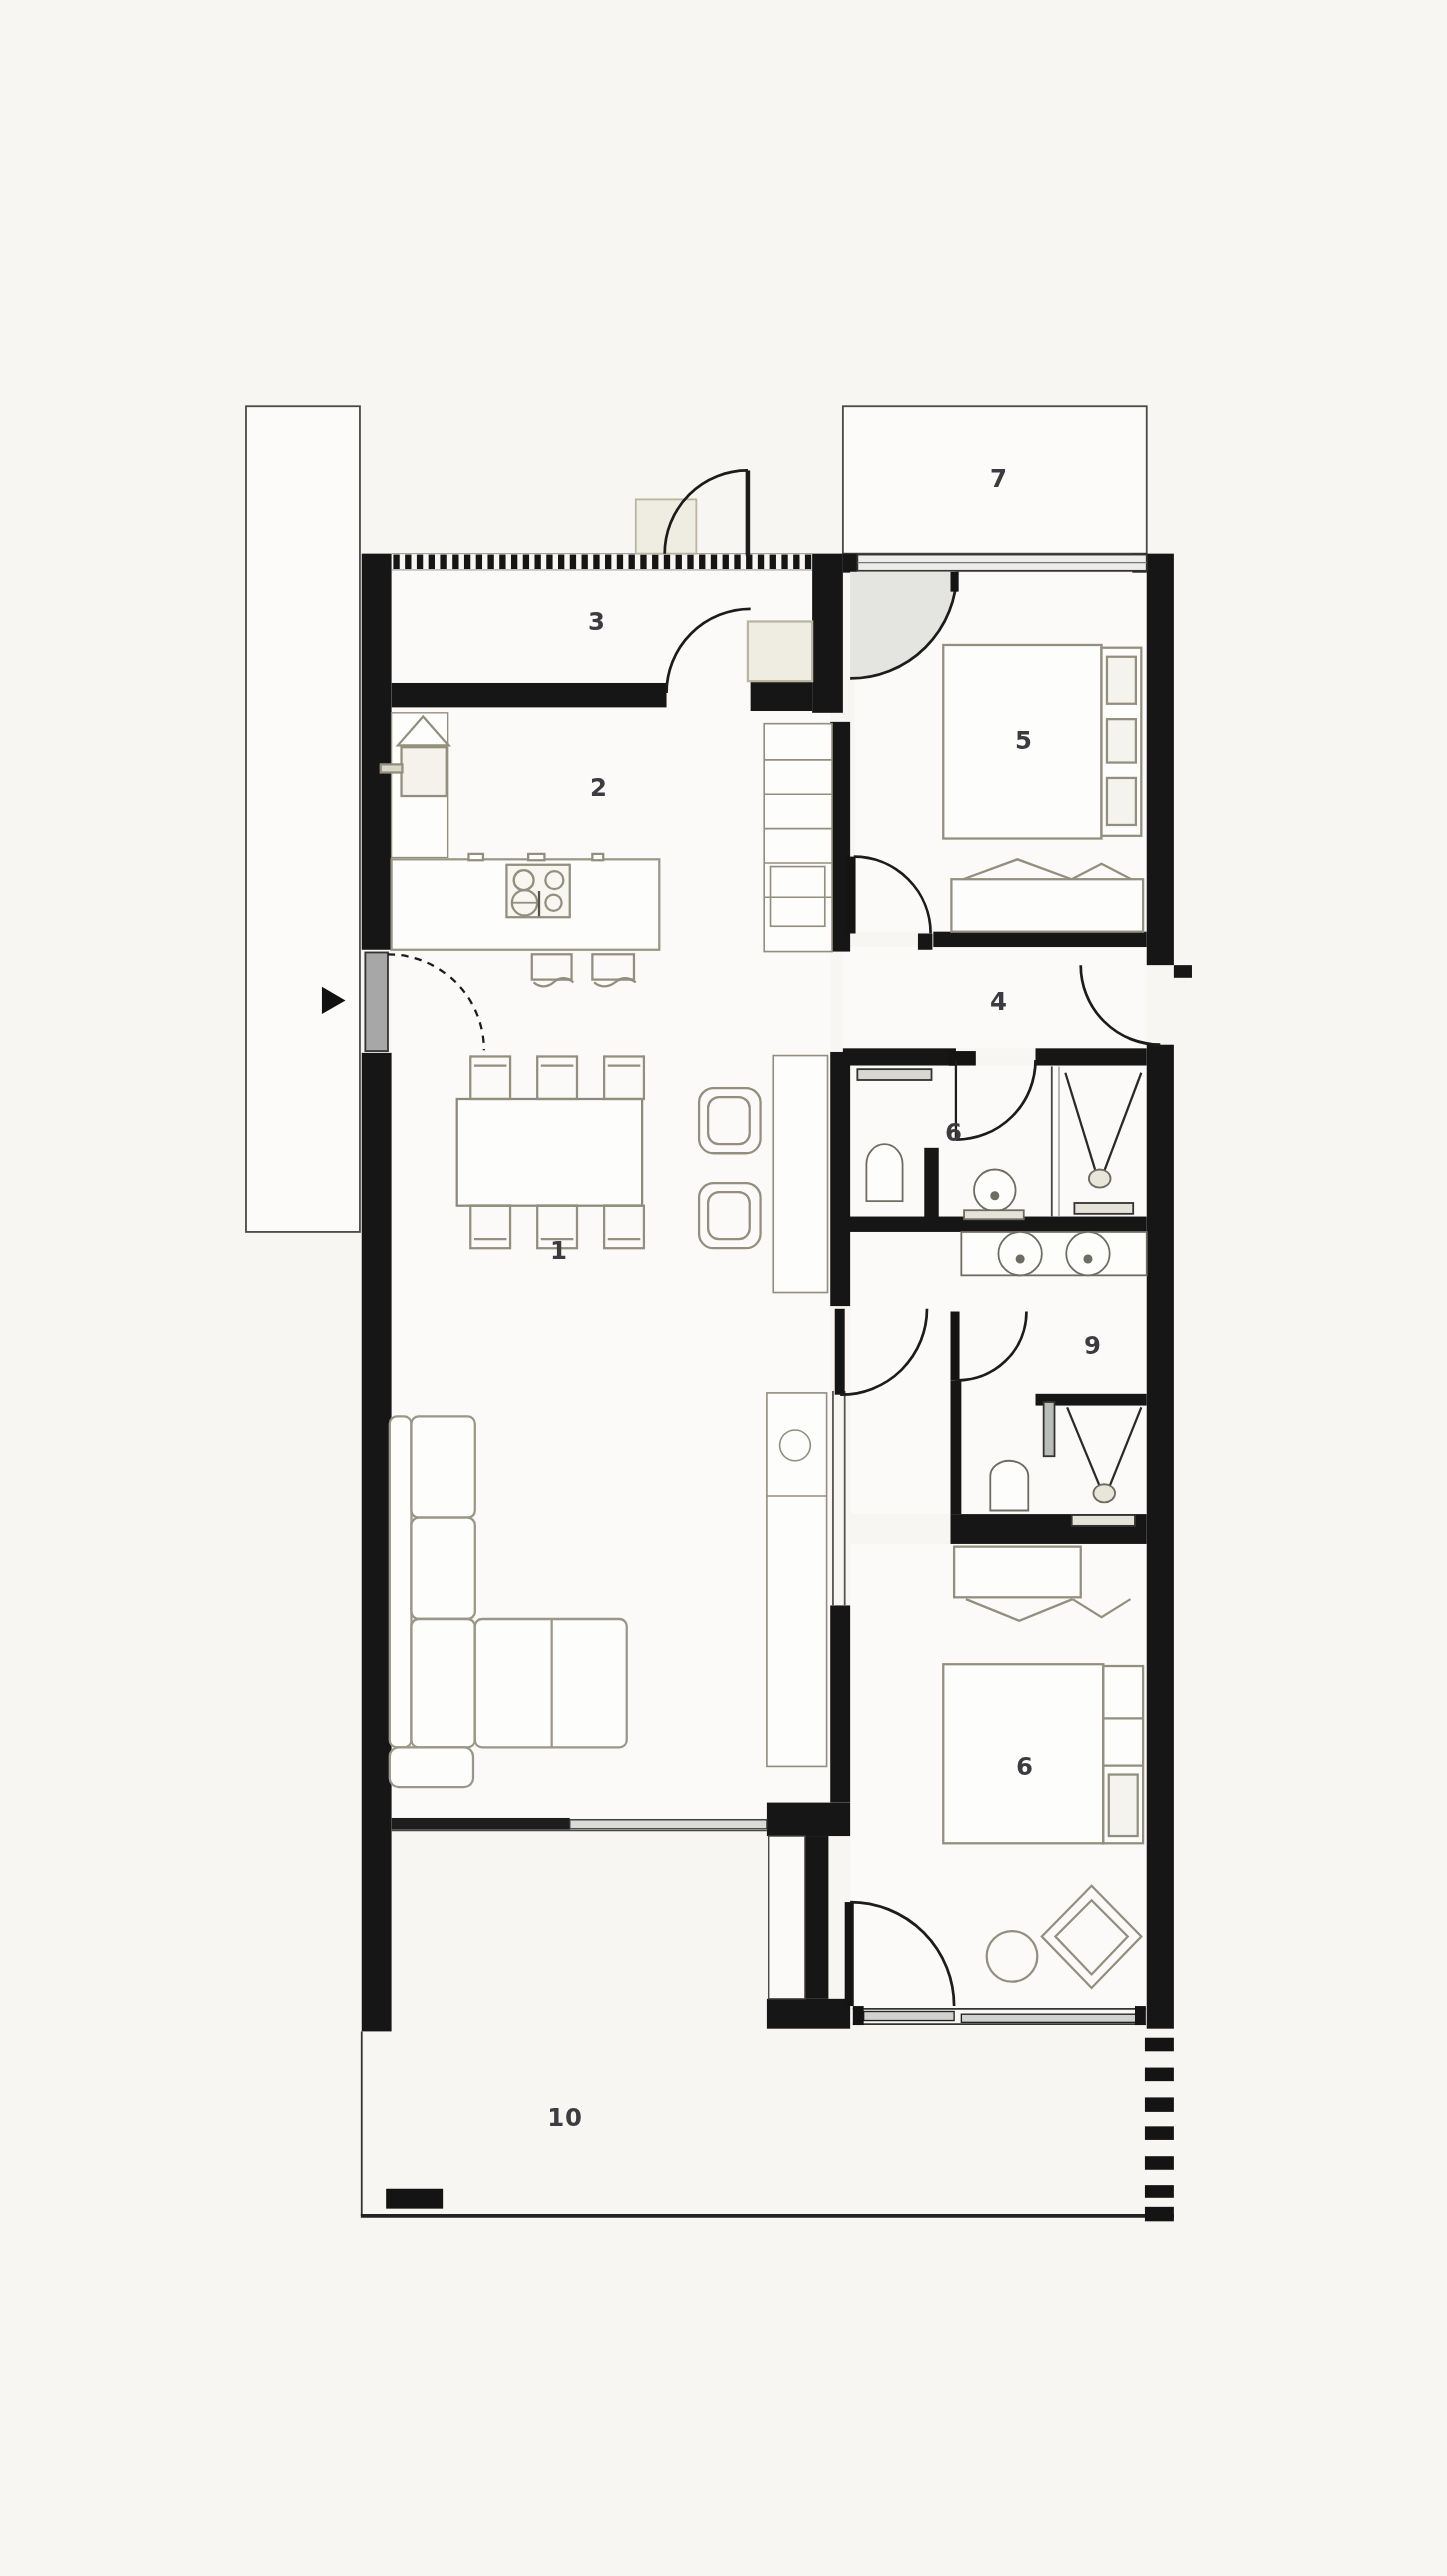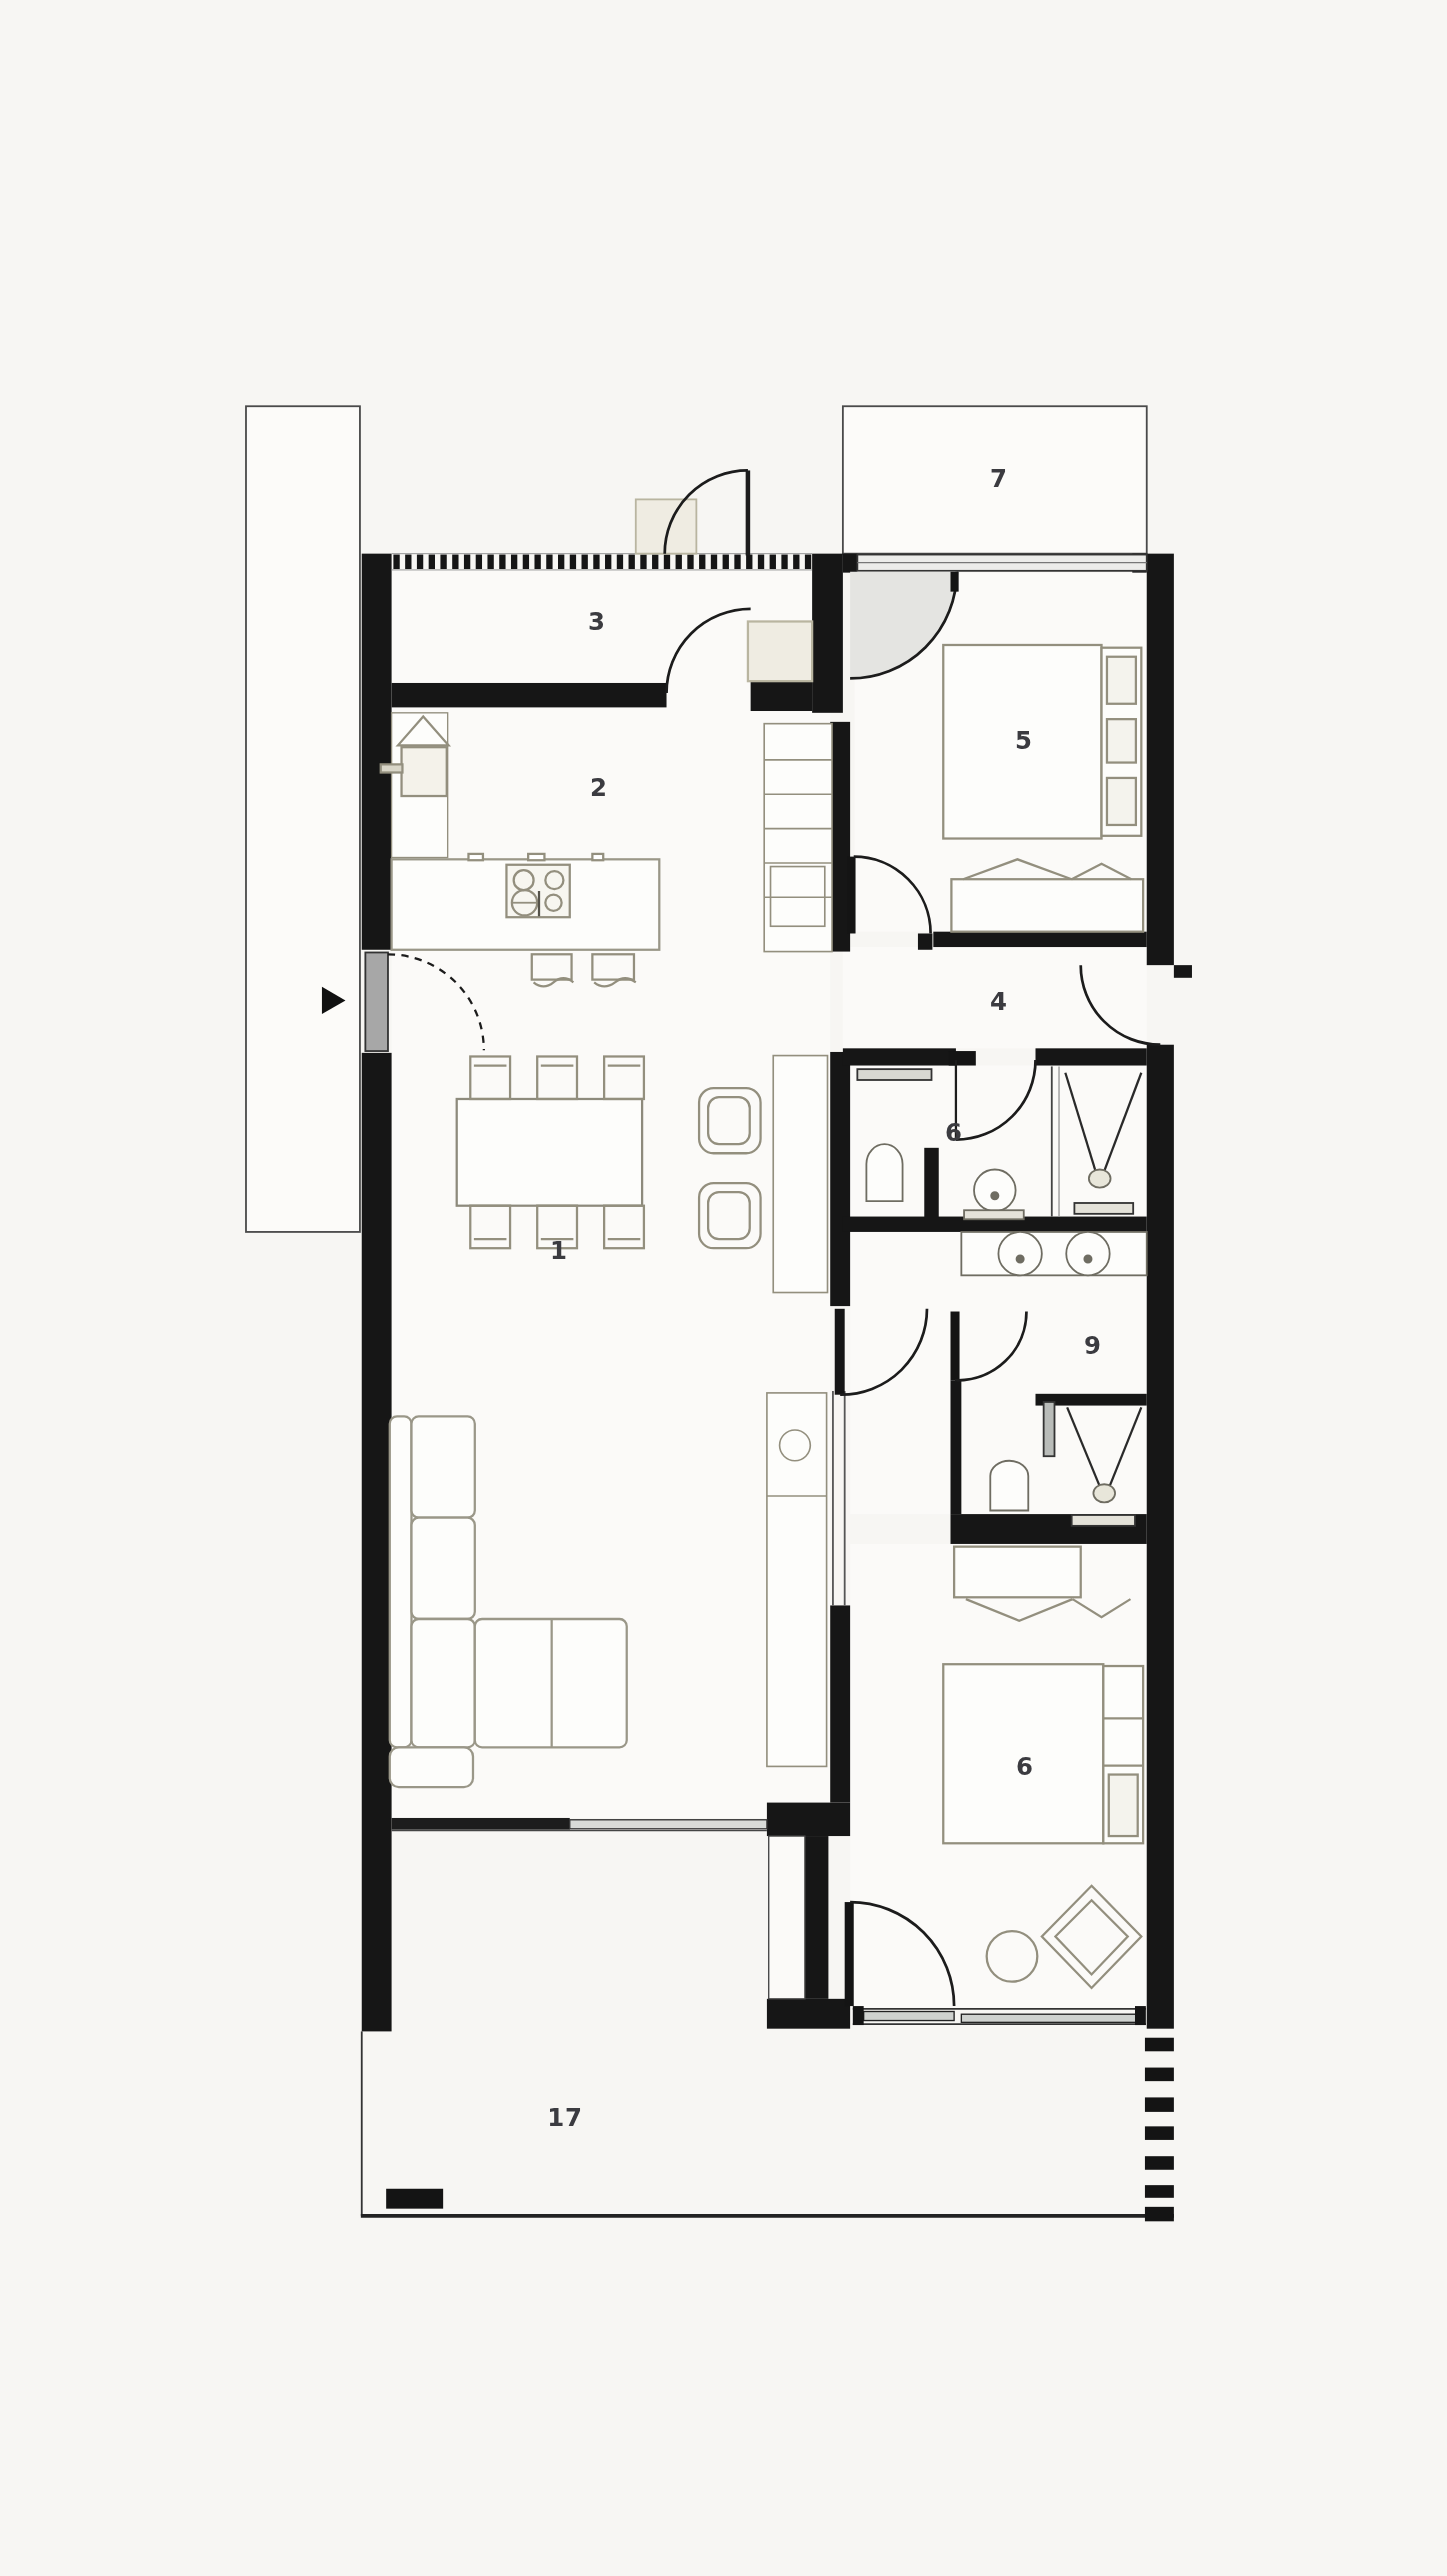--- a/index.html
+++ b/index.html
@@ -367,16 +367,16 @@
 
 <div class="room-label" style="left:559px;top:1250px;">1</div>
 <div class="room-label" style="left:599px;top:787px;">2</div>
 <div class="room-label" style="left:597px;top:621px;">3</div>
 <div class="room-label" style="left:999px;top:1001px;">4</div>
 <div class="room-label" style="left:1024px;top:740px;">5</div>
 <div class="room-label" style="left:954px;top:1132px;">6</div>
 <div class="room-label" style="left:999px;top:478px;">7</div>
 <div class="room-label" style="left:1025px;top:1766px;">6</div>
 <div class="room-label" style="left:1093px;top:1345px;">9</div>
-<div class="room-label" style="left:565px;top:2117px;">17</div>
+<div class="room-label" style="left:565px;top:2117px;">10</div>
 
 </div>
 
 
 </body></html>

